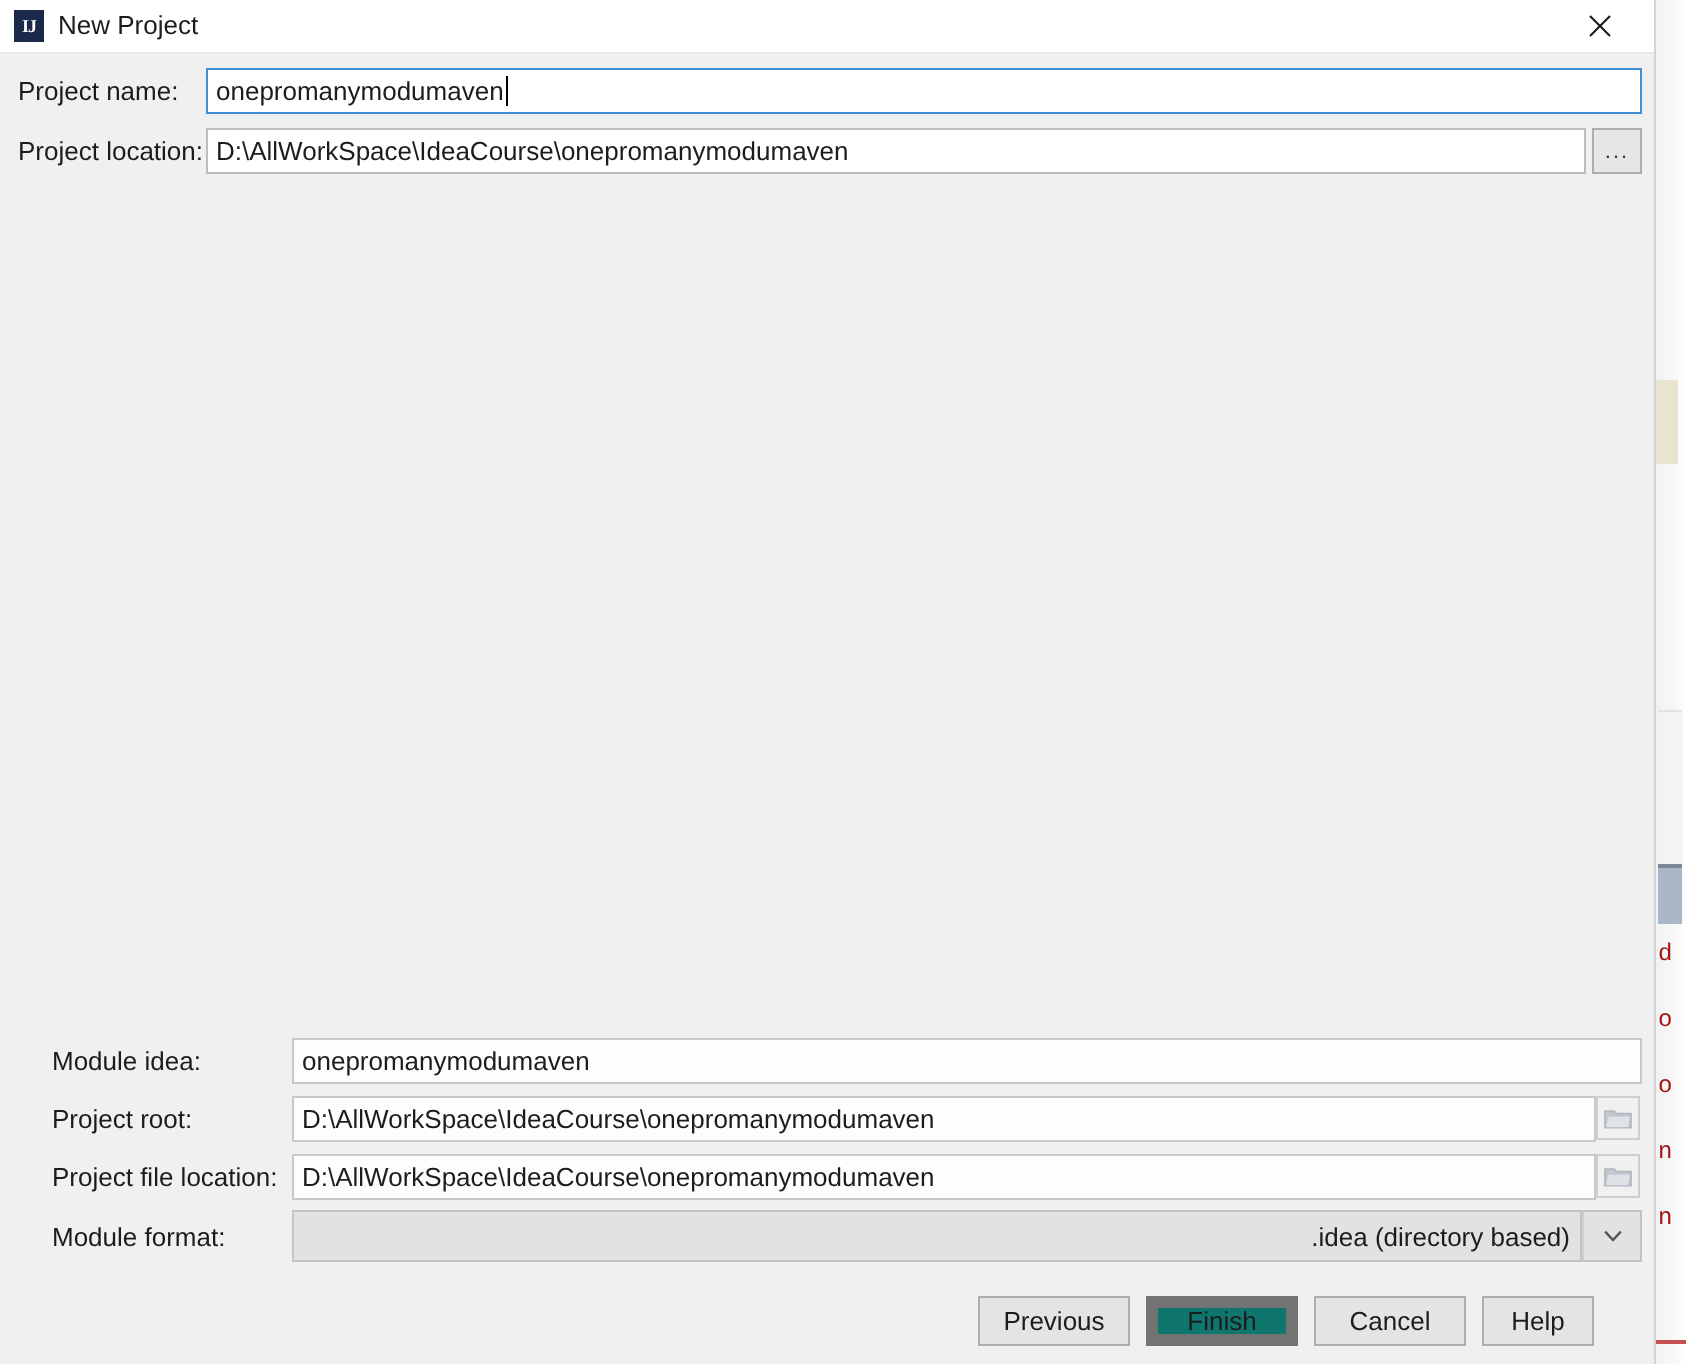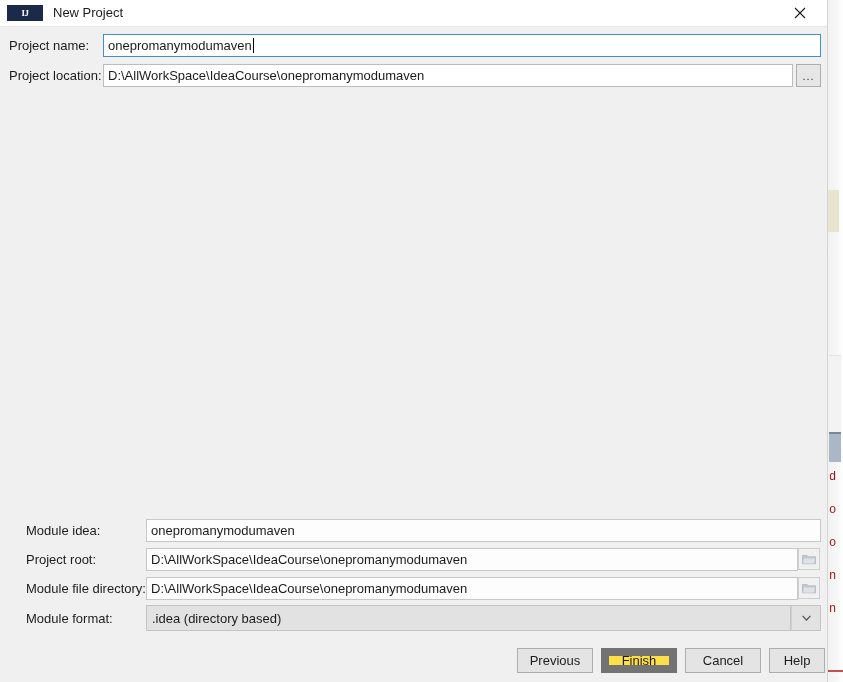--- a/index.html
+++ b/index.html
@@ -88,40 +88,39 @@
   
   #titlebar {
     position: relative;
     height: 27px;
     background: #ffffff;
     border-bottom: 1px solid #e8e8e8;
   }
   #titlebar .app-icon {
     position: absolute;
     left: 7px; top: 5px;
-    width: 36px; height: 16px;
+    width: 15px; height: 16px;
     background: #1b2a4a;
     display: flex;
     align-items: center;
     justify-content: center;
   }
   #titlebar .app-icon span {
     color: #ffffff;
     font-size: 9px;
     font-weight: bold;
     letter-spacing: -0.5px;
     font-family: "Liberation Serif", serif;
     line-height: 1;
   }
   #titlebar .title-text {
     position: absolute;
     left: 29px; top: 5px;
     font-size: 13px;
     color: #1c1c1c;
-    margin-left: 24px;
   }
   #titlebar .close-btn {
     position: absolute;
     right: 10px; top: 0;
     width: 34px; height: 26px;
     display: flex; align-items: center; justify-content: center;
     color: #1c1c1c;
     font-size: 14px;
     cursor: default;
   }
@@ -227,20 +226,21 @@
   .combo {
     position: absolute;
     height: 26px;
     background: #e2e2e2;
     border: 1px solid #c4c4c4;
     font-size: 13px;
     color: #1c1c1c;
     padding: 0 5px;
     display: flex; align-items: center;
     white-space: nowrap;
+    justify-content: flex-end;
   }
   .combo-arrow {
     position: absolute;
     width: 30px; height: 26px;
     background: #e2e2e2;
     border: 1px solid #c4c4c4;
     border-left: 1px solid #cfcfcf;
     display: flex; align-items: center; justify-content: center;
     cursor: default;
   }
@@ -248,25 +248,24 @@
   
   .btn {
     position: absolute;
     height: 25px;
     background: #e4e4e4;
     border: 1px solid #adadad;
     font-size: 13px;
     color: #1c1c1c;
     display: flex; align-items: center; justify-content: center;
     cursor: default;
-    margin-left: 28px;
   }
   .btn.focused {
-    border: 8px solid #737373;
-    background: #fde047;
+    border: 6px solid #737373;
+    background: #0f766e;
   }
 
   
   #watermark {
     position: absolute;
     left: 392px; top: 648px;
     font-size: 21px;
     color: rgba(255,255,255,0.72);
     font-family: "Liberation Sans", sans-serif;
     white-space: nowrap;
@@ -342,21 +341,21 @@
       </div>
       <div class="folder-btn" style="left:798px; top:0">
         <svg width="14" height="11" viewBox="0 0 14 11" aria-hidden="true">
           <path d="M0.5 1.5 h4.6 l1.2 1.3 H13.5 v7.0 H0.5 Z" fill="#c3c8d0" stroke="#b0b6c0" stroke-width="0.8"></path>
           <path d="M2.0 4.4 H13.0 L12.0 9.6 H1.0 Z" fill="#dfe3e8"></path>
         </svg>
       </div>
     </div>
 
     <div class="set-row" style="top:577px">
-      <div class="field-label" style="left:26px; top:4px">Module file directory:</div>
+      <div class="field-label" style="left:26px; top:4px">Project file location:</div>
       <div class="readonly-field" style="left:146px; top:0; width:652px">
         <span>D:\AllWorkSpace\IdeaCourse\onepromanymodumaven</span>
       </div>
       <div class="folder-btn" style="left:798px; top:0">
         <svg width="14" height="11" viewBox="0 0 14 11" aria-hidden="true">
           <path d="M0.5 1.5 h4.6 l1.2 1.3 H13.5 v7.0 H0.5 Z" fill="#c3c8d0" stroke="#b0b6c0" stroke-width="0.8"></path>
           <path d="M2.0 4.4 H13.0 L12.0 9.6 H1.0 Z" fill="#dfe3e8"></path>
         </svg>
       </div>
     </div>

